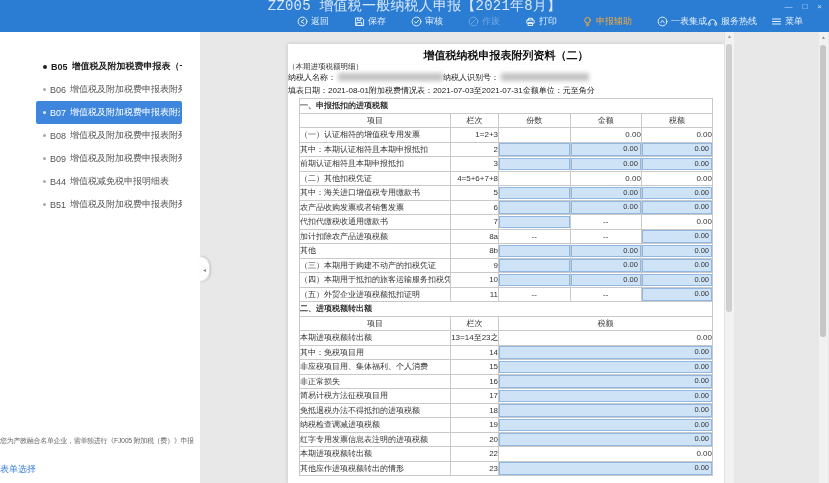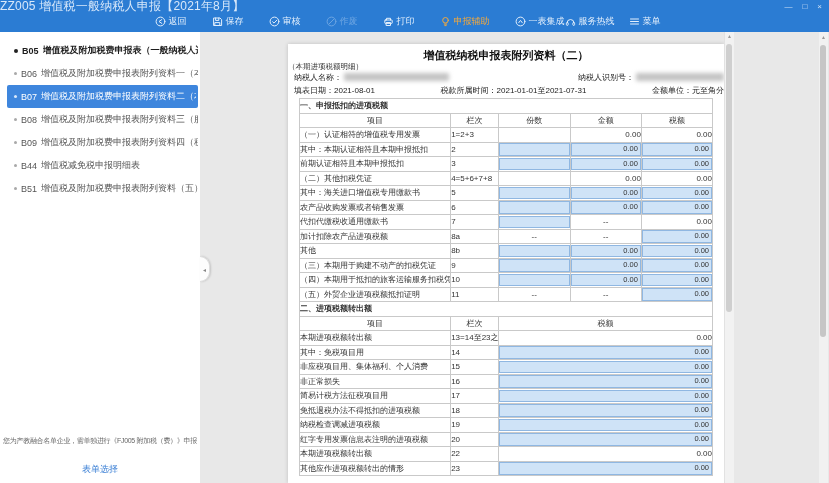--- a/index.html
+++ b/index.html
@@ -1,69 +1,69 @@
 <!DOCTYPE html>
 <html><head>
 <meta charset="utf-8">
 <style>
   html,body{margin:0;padding:0;background:#e8e8e8;}
   body{width:829px;height:483px;overflow:hidden;font-family:"Liberation Sans",sans-serif;-webkit-font-smoothing:antialiased;}
   .app{width:829px;height:483px;display:flex;flex-direction:column;}
 
   
   .titlebar{flex:0 0 13px;height:13px;background:#2b7cd3;position:relative;}
-  .titlebar .title{text-align:left;font-size:12px;color:#d8e8fa;line-height:13px;letter-spacing:.2px;}
+  .titlebar .title{text-align:center;font-size:14px;color:#d8e8fa;line-height:13px;letter-spacing:.2px;font-family:Liberation Mono, monospace;}
   .win-controls{position:absolute;right:7px;top:0;height:13px;display:flex;gap:10px;align-items:center;color:#cfe0f5;font-size:8px;line-height:13px;}
   .win-controls span{cursor:pointer;}
 
   
-  .toolbar{flex:0 0 17px;height:17px;background:#2b7cd3;display:flex;align-items:center;justify-content:center;padding:0 26px 2px 12px;}
+  .toolbar{flex:0 0 17px;height:17px;background:#2b7cd3;display:flex;align-items:center;justify-content:flex-end;padding:0 26px 2px 12px;}
   .tb-group{display:flex;align-items:center;gap:25px;}
   .tb-group.right{gap:14px;}
   .tb-btn{display:flex;align-items:center;gap:3px;color:#e3effc;font-size:9px;cursor:pointer;white-space:nowrap;}
   .tb-btn svg{display:block;}
   .tb-btn.accent{color:#f4a93c;}
   .tb-btn.disabled{opacity:.35;cursor:default;}
 
   
   .app-body{flex:1;display:flex;position:relative;min-height:0;}
 
   .sidebar{flex:0 0 200px;width:200px;background:#fff;position:relative;overflow:hidden;}
-  .sb-list{list-style:none;margin:0;padding:7px 0 0 5px;}
+  .sb-list{list-style:none;margin:16px;padding:7px 0 0 18px;}
   .sb-item{display:flex;align-items:center;gap:4px;padding:5px 2px 5px 9px;font-size:9px;color:#555;white-space:nowrap;overflow:hidden;cursor:pointer;}
   .sb-item .dot{width:3px;height:3px;border-radius:50%;background:#a9a9a9;flex:0 0 auto;}
   .sb-item .code{flex:0 0 auto;}
   .sb-item .lab{overflow:hidden;}
   .sb-item.emphasis{color:#1d1d1d;font-weight:bold;}
   .sb-item.emphasis .dot{width:4px;height:4px;background:#222;}
   .sb-item.selected{background:#3e86dd;color:#fff;margin:0 2px;padding-left:7px;border-radius:2px;}
   .sb-item.selected .dot{background:#d9e8fb;}
-  .sidebar-footer{position:absolute;left:0;right:0;bottom:7px;text-align:center;}
+  .sidebar-footer{position:absolute;left:0;right:0;bottom:7px;text-align:left;}
   .sb-notice{font-size:7px;color:#666;letter-spacing:-.3px;white-space:nowrap;margin-bottom:12px;}
   .sb-link{font-size:9px;color:#3a7fd5;cursor:pointer;}
 
   .main{flex:1;position:relative;min-width:0;background:#e8e8e8;}
   .collapse-handle{position:absolute;left:0;top:224px;width:9px;height:24px;background:#fdfdfd;border:1px solid #ddd;border-left:none;border-radius:0 12px 12px 0;box-shadow:1px 0 2px rgba(0,0,0,.15);display:flex;align-items:center;justify-content:center;font-size:6px;color:#888;cursor:pointer;z-index:3;}
 
   .paper{position:absolute;left:88px;top:12px;bottom:0;width:436px;background:#fff;box-shadow:0 0 4px rgba(0,0,0,.18);overflow:hidden;}
   .form-title{text-align:center;font-size:11px;font-weight:bold;color:#111;margin-top:5px;line-height:13px;}
   .form-subtitle{text-align:left;font-size:7.5px;color:#333;line-height:9px;}
-  .info-row,.info-row2{display:flex;justify-content:space-between;align-items:center;padding:0 0;font-size:8px;color:#222;height:13px;margin-left:6px;}
+  .info-row,.info-row2{display:flex;align-items:center;padding:0 0;font-size:8px;color:#222;height:13px;}
   .blur{display:inline-block;height:8px;background:#c3c3c3;filter:blur(2px);border-radius:1px;vertical-align:-1px;margin-left:2px;}
   .blur-name{width:105px;}
   .blur-id{width:88px;}
 
   #form-table{width:414px;margin:1px auto 0;border-collapse:collapse;table-layout:fixed;}
   #form-table td{border:1px solid #c9c9c9;height:13.5px;padding:0;font-size:8px;color:#333;overflow:hidden;white-space:nowrap;vertical-align:middle;}
   td.sec-title{text-align:left;font-weight:bold;font-size:8.5px;height:14px;color:#111;}
   td.col-head{text-align:center;font-size:8px;color:#333;}
   td.lbl{padding-left:4px;}
   td.lbl.ind1{padding-left:24px;margin-left:30px;}
   td.lbl.ind2{padding-left:50px;}
-  td.num{text-align:left;font-size:7.5px;}
+  td.num{text-align:right;font-size:7.5px;}
   td.ro{text-align:right;padding-right:4px;font-size:7.5px;}
   td.dash{text-align:center;font-size:7.5px;color:#555;}
   td.cell-td{padding:1px;}
   .cell-input{height:10.5px;line-height:10.5px;background:#cfe3f7;border:1px solid #8fb7e2;font-size:7.5px;text-align:right;padding:0 2px;color:#333;cursor:text;}
 
   .inner-scrollbar{position:absolute;left:524px;top:0;bottom:0;width:9px;background:#f2f2f2;border-left:1px solid #e2e2e2;cursor:pointer;}
   .inner-scrollbar .arrow{height:9px;line-height:9px;text-align:center;font-size:5px;color:#999;}
   .inner-scrollbar .thumb{position:absolute;top:12px;left:1px;width:6px;height:268px;background:#cfcfcf;border-radius:3px;}
   .outer-scrollbar{position:absolute;right:1px;top:0;bottom:0;width:9px;background:#f1f1f1;cursor:pointer;}
   .outer-scrollbar .arrow{height:10px;line-height:10px;text-align:center;font-size:5px;color:#999;}
@@ -233,21 +233,21 @@
           </div>
           <div>
             <span>纳税人识别号：</span><span class="blur blur-id"></span>
           </div>
         </div>
         <div class="info-row2">
           <div>
             <span>填表日期：</span><span>2021-08-01</span>
           </div>
           <div>
-            <span>税款所属时间：</span><span>2021-01-01至2021-07-31</span>
+            <span>附加税费情况表：</span><span>2021-07-03至2021-07-31</span>
           </div>
           <div>
             <span>金额单位：</span><span>元至角分</span>
           </div>
         </div>
         <table id="form-table">
             <colgroup>
               <col style="width: 36.6%;">
               <col style="width: 11.6%;">
               <col style="width: 17.3%;">

